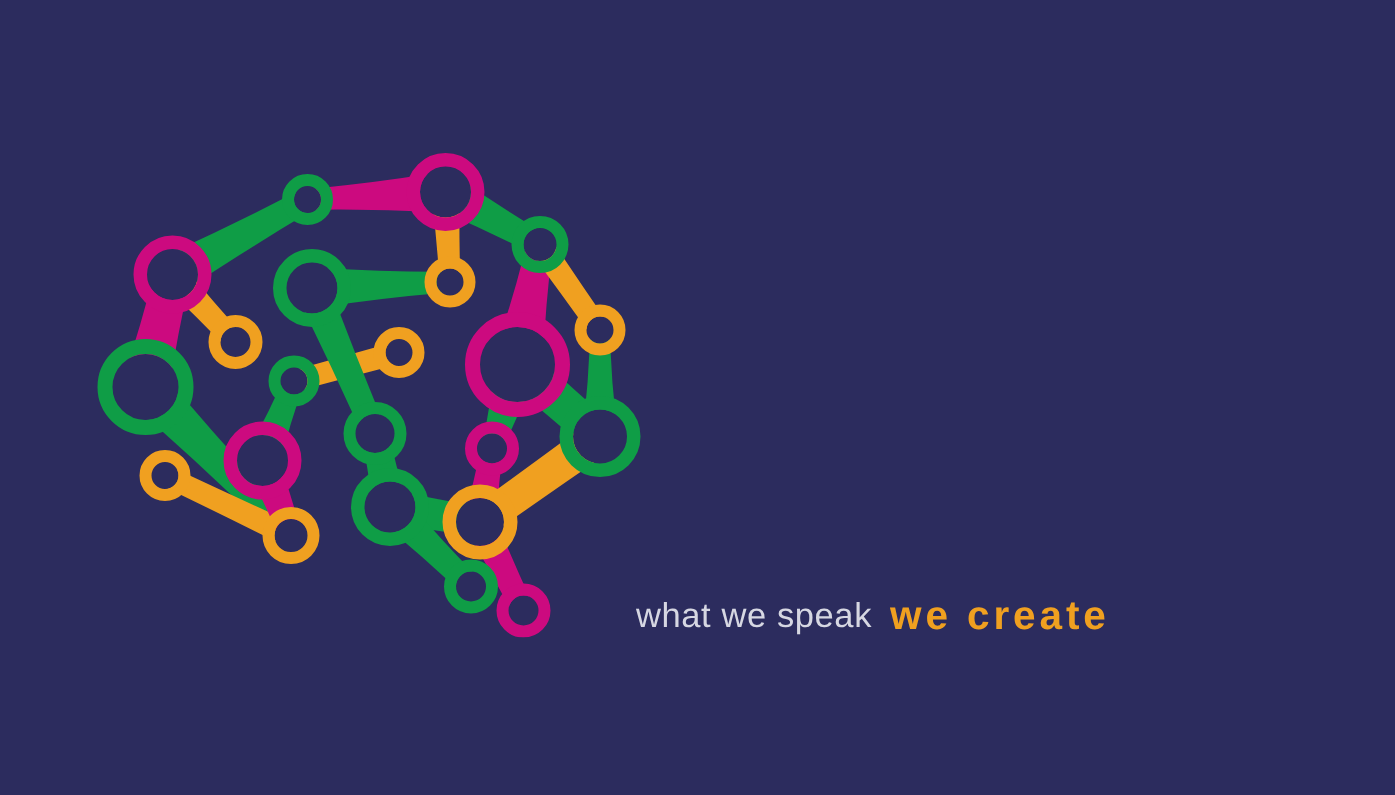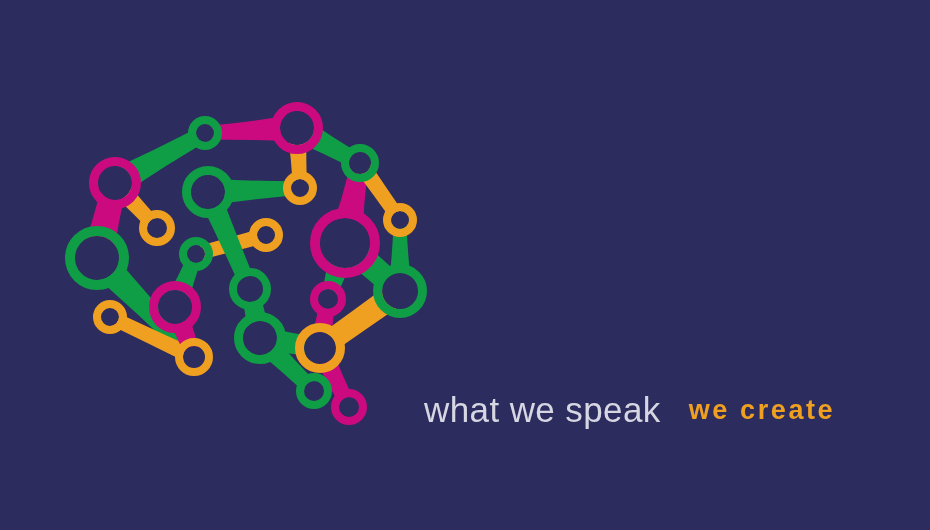--- a/index.html
+++ b/index.html
@@ -31,31 +31,31 @@
   #tagline {
     position: absolute;
     left: 424px;
     top: 392px;
     height: 36px;
     display: flex;
     align-items: center;
     white-space: nowrap;
   }
   .tag-light {
-    font-size: 35px;
+    font-size: 23px;
     font-weight: 300;
     color: #d6d7e2;
     letter-spacing: 0.4px;
   }
   .tag-accent {
     font-size: 27px;
     font-weight: 700;
     color: #f0a020;
     letter-spacing: 2.6px;
-    margin-left: 28px;
+    margin-left: 12px;
   }
 </style>
 </head>
 <body>
 
 <div id="stage" style="width: 930px; height: 530px; background: rgb(44, 44, 94);">
 
   <div id="brain-logo">
     <svg id="brain-svg" viewBox="0 0 380 330" xmlns="http://www.w3.org/2000/svg" aria-hidden="true">
       <g id="link-layer">

